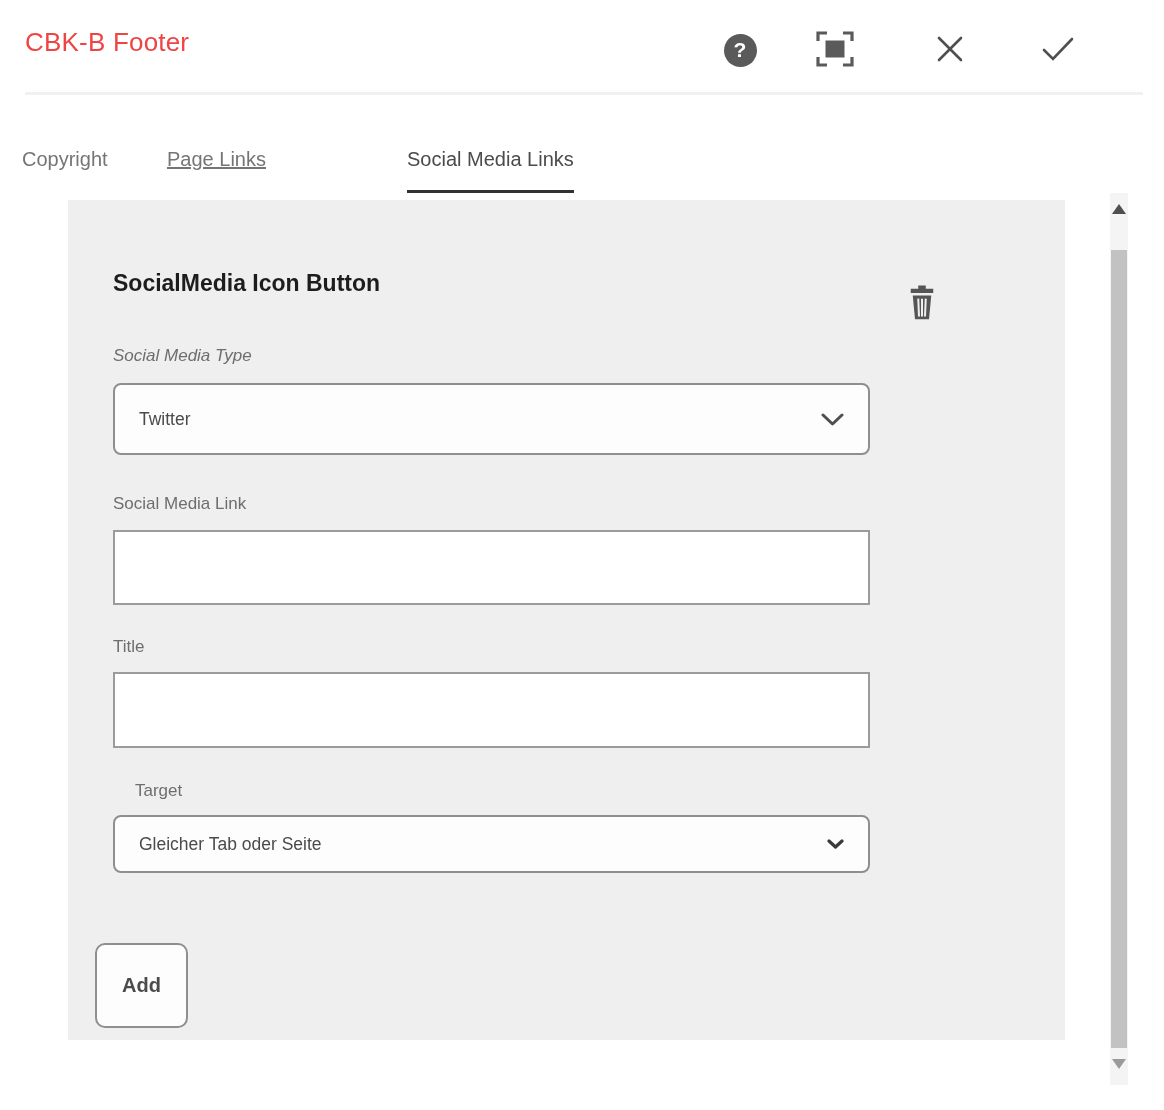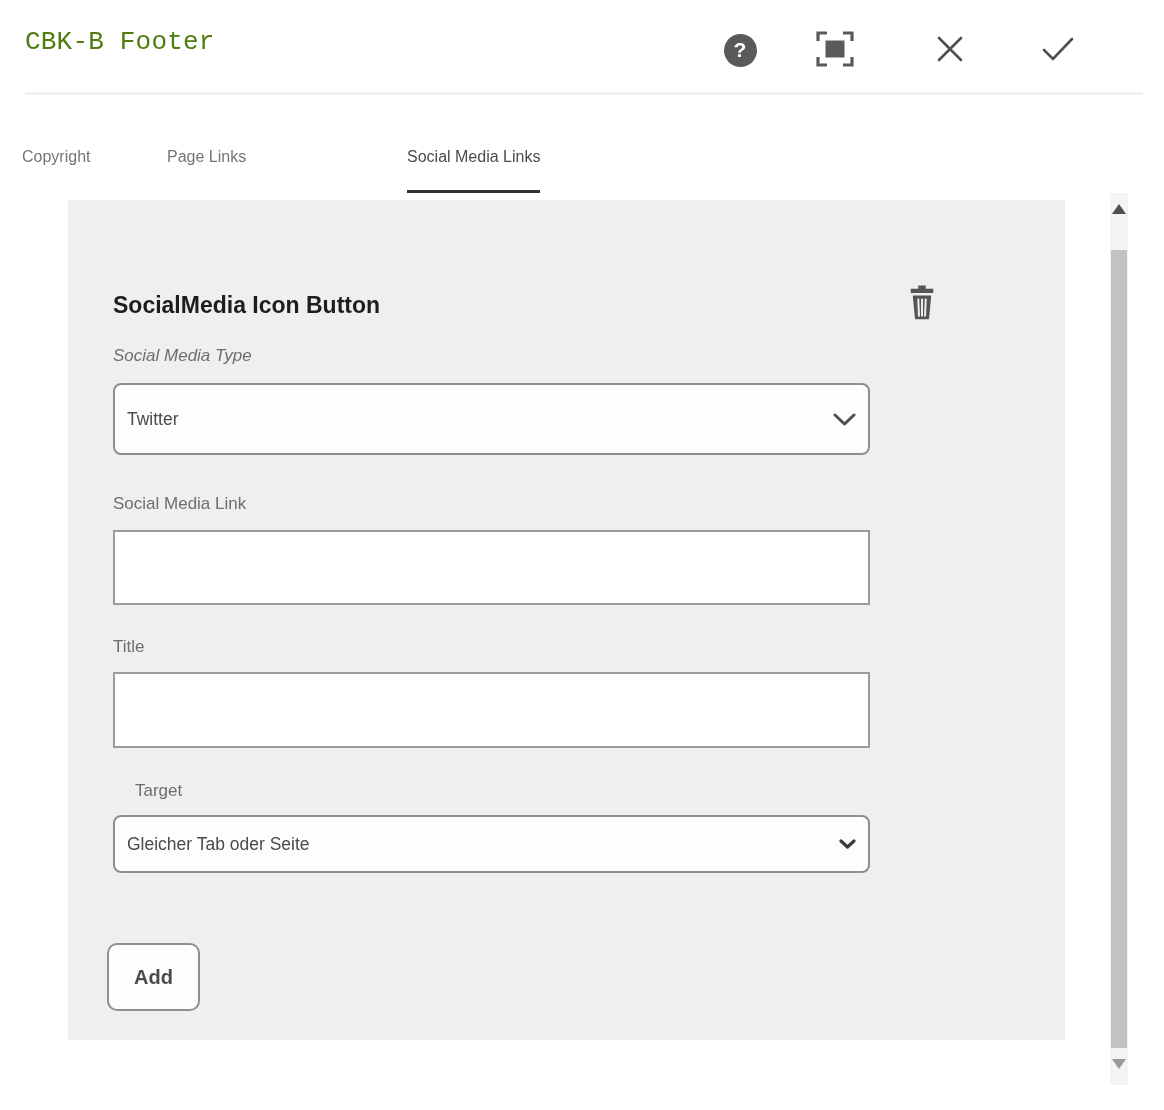--- a/index.html
+++ b/index.html
@@ -9,21 +9,21 @@
     font-family: "Liberation Sans", sans-serif;
     overflow: hidden;
     position: relative;
   }
   .abs { position: absolute; }
 
   
   .dialog-title {
     left: 25px; top: 27px;
     font-size: 26px; font-weight: 400;
-    color: #4d7c0f; letter-spacing: 0.2px; font-family: Liberation Mono, monospace;
+    color: #ef4444; letter-spacing: 0.2px;
   }
   .header-actions { right: 40px; top: 30px; height: 40px; }
   .icon-btn {
     position: absolute; top: 0;
     width: 40px; height: 40px;
     display: flex; align-items: center; justify-content: center;
     cursor: pointer; background: transparent; border: none;
   }
   .icon-btn.help   { left: 720px; }
   .icon-btn.full   { left: 815px; }
@@ -36,36 +36,36 @@
     font-size: 21px; font-weight: 700;
   }
   .header-divider {
     left: 25px; top: 92px; width: 1118px; height: 3px;
     background: #f1f1f1;
   }
 
   
   .tab {
     position: absolute; top: 148px; height: 45px;
-    font-size: 16px; color: #757575; cursor: pointer;
+    font-size: 20px; color: #757575; cursor: pointer;
     white-space: nowrap;
   }
   .tab.t0 { left: 22px; }
-  .tab.t1 { left: 167px; }
+  .tab.t1 { left: 167px; text-decoration: underline; }
   .tab.t2 { left: 367px; }
   .tab.active { color: #4b4b4b; border-bottom: 3px solid #323232; margin-left: 40px; }
 
   
   .panel {
     left: 68px; top: 200px; width: 997px; height: 840px;
     background: #efefef;
   }
   .panel-heading {
     left: 113px; top: 270px;
-    font-size: 23px; font-weight: 700; color: #1d1d1d; margin-top: 22px;
+    font-size: 23px; font-weight: 700; color: #1d1d1d;
   }
   .delete-btn {
     left: 900px; top: 282px; width: 44px; height: 44px;
     display: flex; align-items: center; justify-content: center;
     cursor: pointer; background: transparent; border: none;
   }
 
   .field-label {
     left: 113px;
     font-size: 17px; color: #6e6e6e;
@@ -74,21 +74,21 @@
   .lbl-link   { top: 494px; }
   .lbl-title  { top: 637px; text-align: right; }
   .lbl-target { top: 781px; margin-left: 22px; }
 
   .select-box {
     left: 113px; width: 757px;
     background: #fdfdfd;
     border: 2px solid #8f8f8f;
     border-radius: 8px;
     display: flex; align-items: center;
-    padding: 0 12px;
+    padding: 0 24px;
     cursor: pointer;
   }
   .sel-type   { top: 383px; height: 72px; }
   .sel-target { top: 815px; height: 58px; }
   .select-value {
     font-size: 17.5px; color: #4b4b4b; flex: 1;
   }
   .select-chevron { flex: none; display: flex; align-items: center; }
 
   .text-input {
@@ -97,29 +97,28 @@
     border: 2px solid #9b9b9b;
     border-radius: 0;
     font-size: 17.5px; color: #333333;
     padding: 0 16px;
     font-family: "Liberation Sans", sans-serif;
   }
   .inp-link  { top: 530px; height: 75px; }
   .inp-title { top: 672px; height: 76px; }
 
   .add-button {
-    left: 95px; top: 943px; width: 93px; height: 68px;
+    left: 95px; top: 943px; width: 93px; height: 85px;
     background: #fdfdfd;
     border: 2px solid #8f8f8f;
     border-radius: 10px;
     font-size: 20px; font-weight: 700; color: #4b4b4b;
     font-family: "Liberation Sans", sans-serif;
     display: flex; align-items: center; justify-content: center;
     cursor: pointer;
-    margin-left: 12px;
   }
 
   
   .scrollbar-track {
     left: 1110px; top: 193px; width: 18px; height: 892px;
     background: #f4f4f4;
   }
   .scroll-up-btn {
     left: 1112px; top: 202px; width: 14px; height: 14px;
     cursor: pointer;

